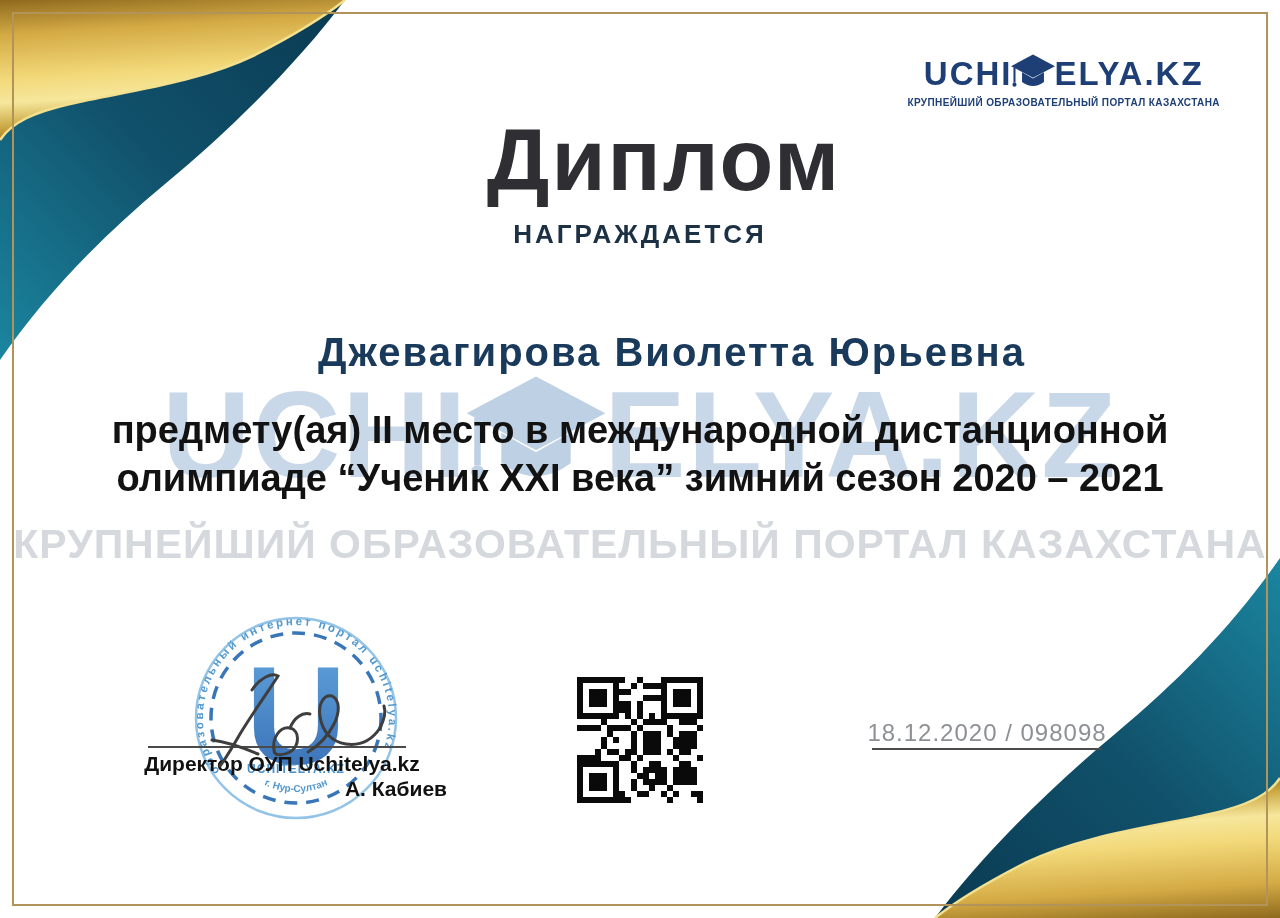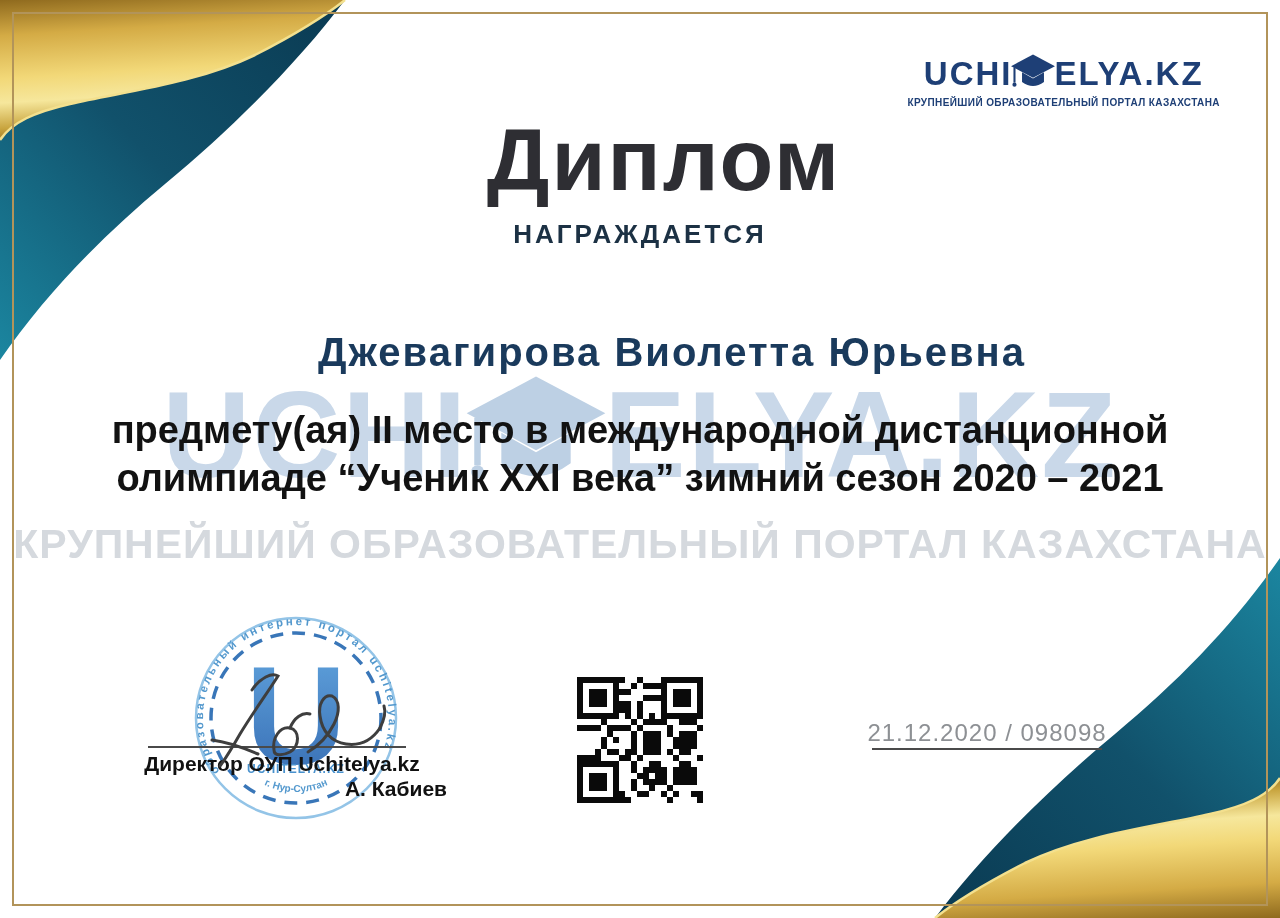--- a/index.html
+++ b/index.html
@@ -387,16 +387,16 @@
       <rect x="3" y="20" width="1" height="1" fill="#0a0a0a"></rect>
       <rect x="4" y="20" width="1" height="1" fill="#0a0a0a"></rect>
       <rect x="5" y="20" width="1" height="1" fill="#0a0a0a"></rect>
       <rect x="6" y="20" width="1" height="1" fill="#0a0a0a"></rect>
       <rect x="7" y="20" width="1" height="1" fill="#0a0a0a"></rect>
       <rect x="8" y="20" width="1" height="1" fill="#0a0a0a"></rect>
       <rect x="15" y="20" width="1" height="1" fill="#0a0a0a"></rect>
       <rect x="20" y="20" width="1" height="1" fill="#0a0a0a"></rect>
     </svg>
 
-  <div class="issue-value">21.12.2020 / 098098</div>
+  <div class="issue-value">18.12.2020 / 098098</div>
   <div class="issue-line"></div>
 
 </div>
 
 </body></html>

